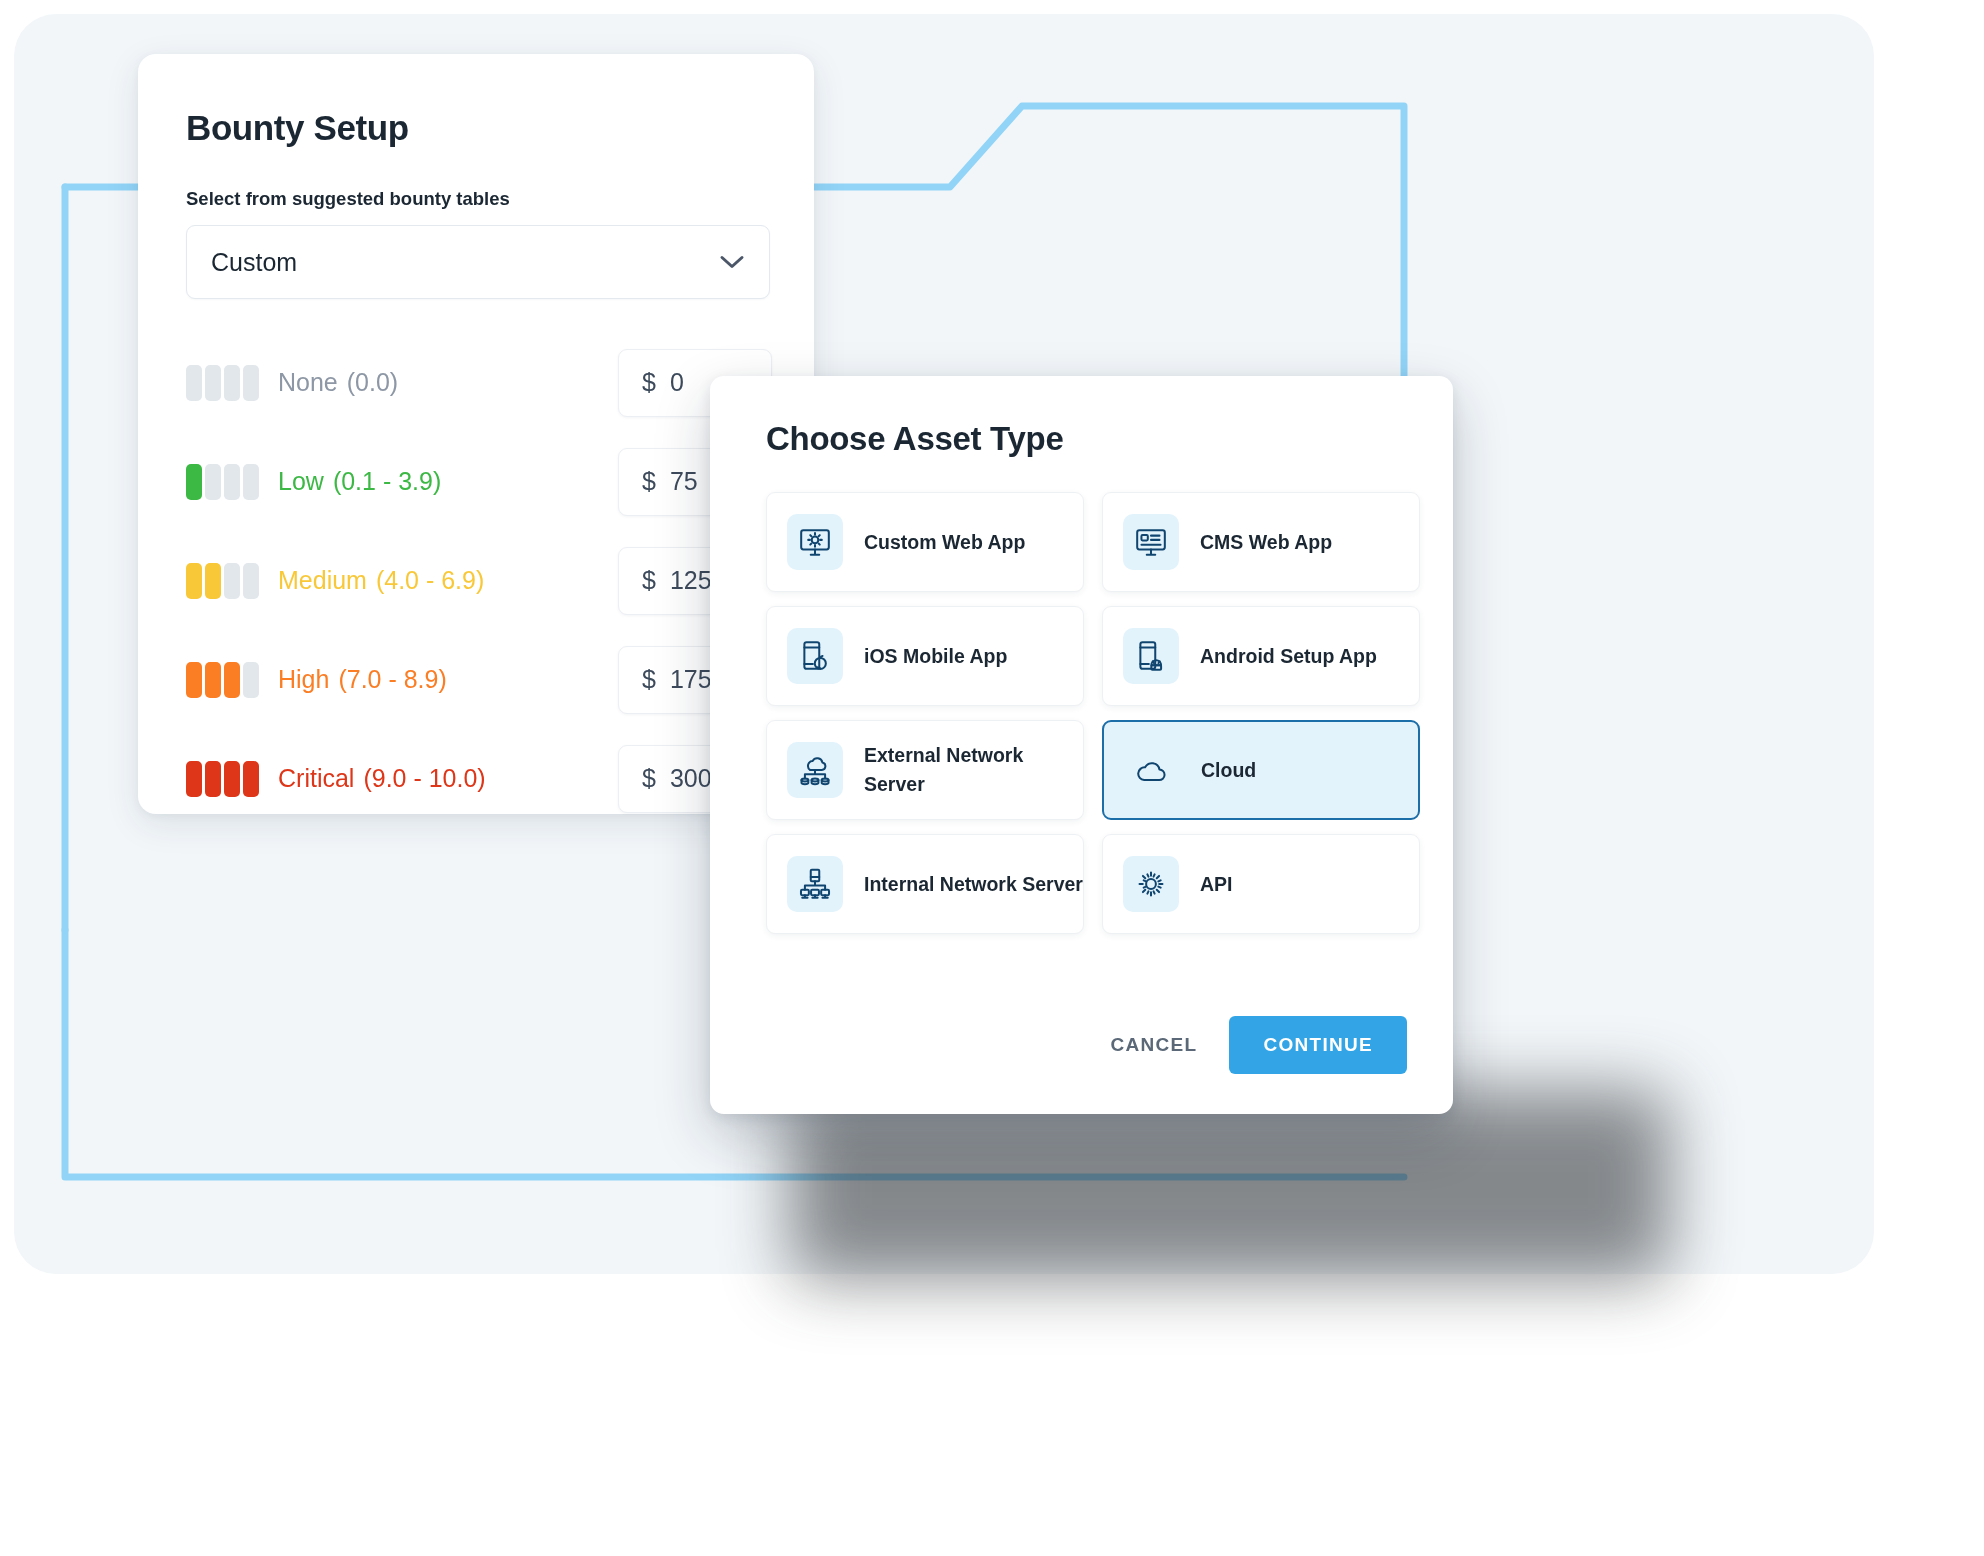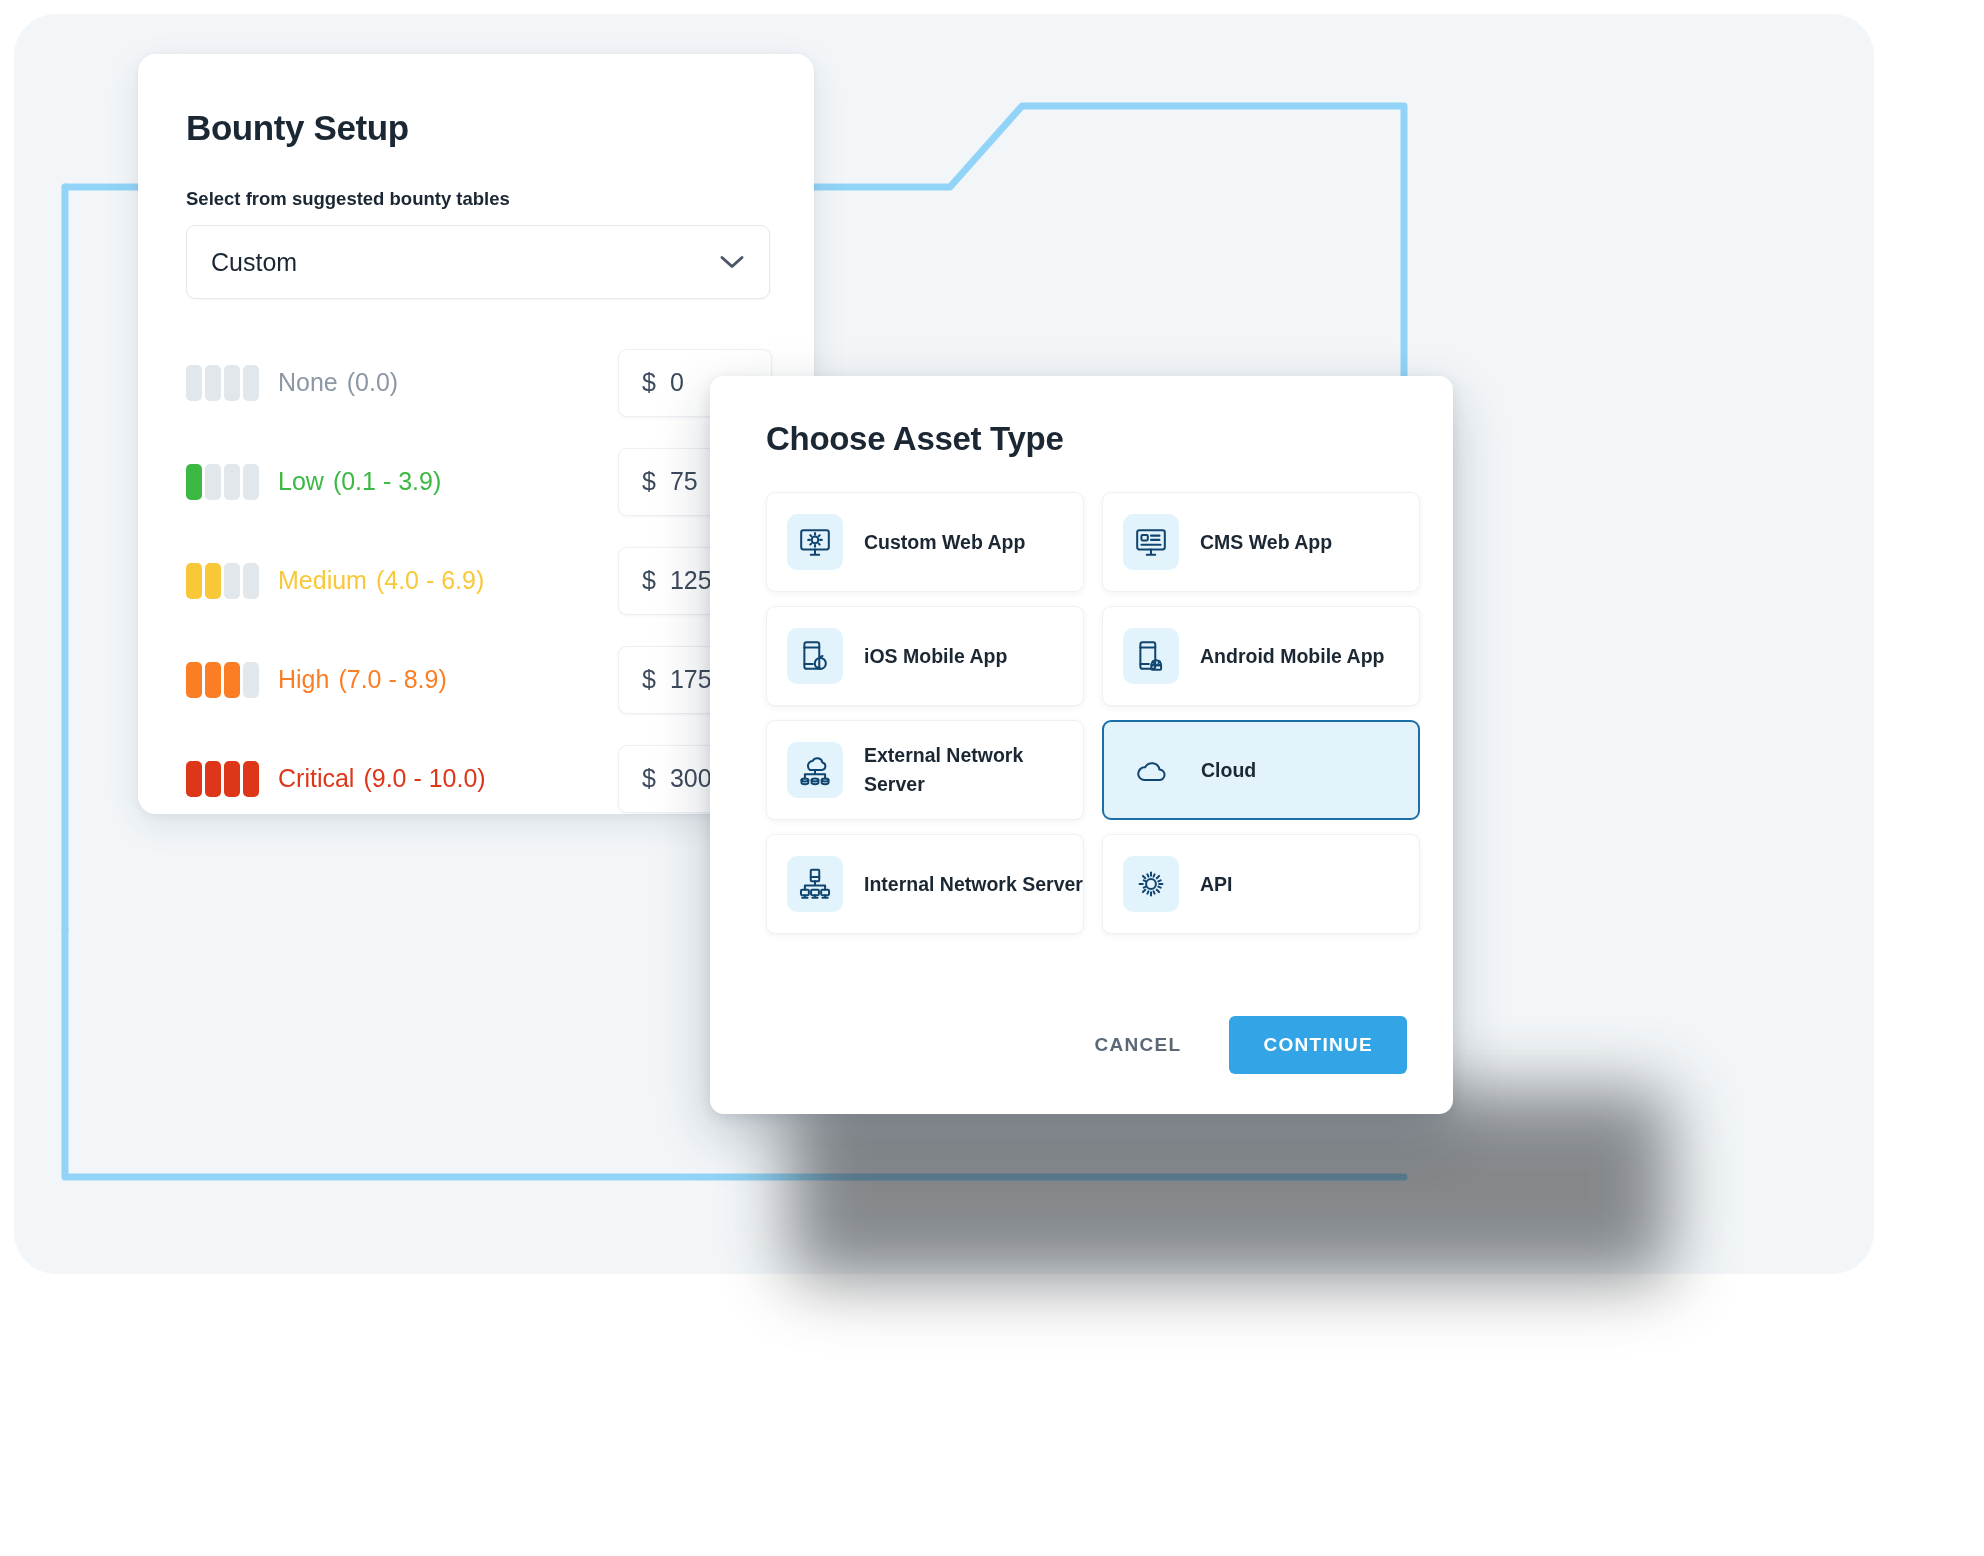--- a/index.html
+++ b/index.html
@@ -154,21 +154,21 @@
     margin-left: 21px;
     font-size: 19.5px;
     font-weight: bold;
     color: #1b2733;
     line-height: 1.47;
   }
 
   .asset-footer {
     position: absolute;
     right: 46px; bottom: 40px;
-    display: flex; gap: 44px;
+    display: flex; gap: 28px;
   }
   .btn-cancel {
     font-size: 19px;
     font-weight: bold;
     letter-spacing: 1.3px;
     color: #5a6878;
     background: none; border: none;
     cursor: pointer;
     padding: 10px 4px;
   }
@@ -334,21 +334,21 @@
         <div class="asset-card">
           <span class="icon-tile">
             <svg viewBox="0 0 32 32" width="34" height="34" fill="none" stroke="#10456f" stroke-width="1.9" stroke-linecap="round" stroke-linejoin="round">
               <rect x="6" y="3" width="14" height="25" rx="2"></rect>
               <path d="M6 8h14M6 23.5h8"></path>
               <path d="M16.3 24.6a4.6 4.6 0 0 1 9.2 0z"></path>
               <rect x="16.3" y="24.6" width="9.2" height="4.3" rx="1"></rect>
               <path d="M17.6 21.1l1.2 1.6M24.2 21.1l-1.2 1.6"></path>
             </svg>
           </span>
-          <span class="asset-label">Android Mobile App</span>
+          <span class="asset-label">Android Setup App</span>
         </div>
         <div class="asset-card">
           <span class="icon-tile">
             <svg viewBox="0 0 32 32" width="34" height="34" fill="none" stroke="#10456f" stroke-width="1.9" stroke-linecap="round" stroke-linejoin="round">
               <path d="M9.5 12.8a4.3 4.3 0 0 1 4.2-5.2 5 5 0 0 1 9.3 1.3 3.6 3.6 0 0 1-.6 7.1H11.4a3.6 3.6 0 0 1-1.9-3.2z"></path>
               <path d="M16 16v4M6.5 24v-4h19v4"></path>
               <ellipse cx="6.5" cy="25.4" rx="3.2" ry="1.4"></ellipse>
               <path d="M3.3 25.4v2.6c0 .8 1.4 1.4 3.2 1.4s3.2-.6 3.2-1.4v-2.6"></path>
               <ellipse cx="16" cy="25.4" rx="3.2" ry="1.4"></ellipse>
               <path d="M12.8 25.4v2.6c0 .8 1.4 1.4 3.2 1.4s3.2-.6 3.2-1.4v-2.6"></path>

